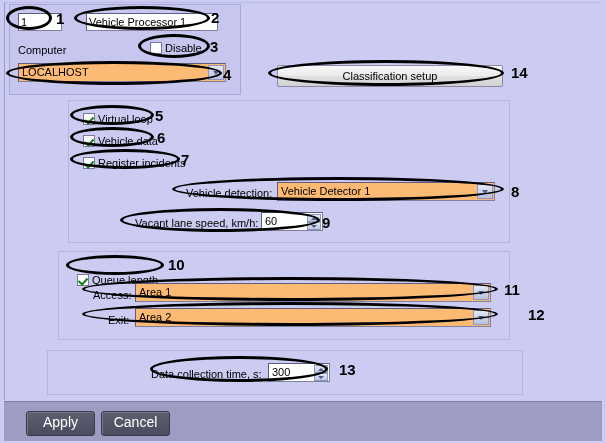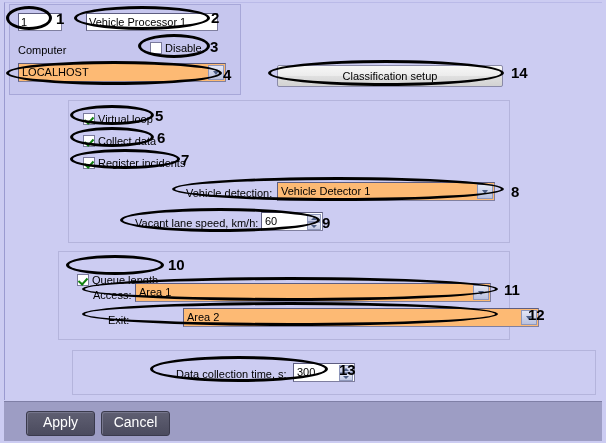--- a/index.html
+++ b/index.html
@@ -157,21 +157,21 @@
 
   
   .panel {
     position: absolute;
     border: 1px solid #b4b4dc;
     background: transparent;
     box-sizing: border-box;
   }
   #panel-detection { left: 63px; top: 97px; width: 442px; height: 143px; }
   #panel-queue     { left: 53px; top: 248px; width: 452px; height: 89px; }
-  #panel-collect   { left: 67px; top: 347px; width: 524px; height: 45px; }
+  #panel-collect   { left: 42px; top: 347px; width: 476px; height: 45px; }
 
   
   .flabel {
     position: absolute;
     font-size: 11px;
     line-height: 14px;
     color: #000;
     white-space: nowrap;
   }
 
@@ -279,21 +279,21 @@
 
     <div class="winbtn" id="classification-btn">Classification setup</div>
 
     <div class="panel" id="panel-detection">
 
       <div class="cb-row" style="left:14px; top:11px;">
         <span class="cb-box checked"></span><span class="cb-label">Virtual loop</span>
       </div>
 
       <div class="cb-row" style="left:14px; top:33px;">
-        <span class="cb-box checked"></span><span class="cb-label">Collect data</span>
+        <span class="cb-box checked"></span><span class="cb-label">Vehicle data</span>
       </div>
 
       <div class="cb-row" style="left:14px; top:55px;">
         <span class="cb-box checked"></span><span class="cb-label">Register incidents</span>
       </div>
 
       <div class="flabel" style="left:117px; top:85px;">Vehicle detection:</div>
 
       <div class="combo" style="left:208px; top:81px; width:218px;">
         <span>Vehicle Detector 1</span>
@@ -317,21 +317,21 @@
 
       <div class="flabel" style="left:34px; top:36px;">Access:</div>
 
       <div class="combo" style="left:76px; top:31px; width:356px;">
         <span>Area 1</span>
         <span class="arrow"></span>
       </div>
 
       <div class="flabel" style="left:49px; top:61px;">Exit:</div>
 
-      <div class="combo" style="left:76px; top:56px; width:356px;margin-left:48px;">
+      <div class="combo" style="left:76px; top:56px; width:356px;">
         <span>Area 2</span>
         <span class="arrow"></span>
       </div>
     </div>
 
     <div class="panel" id="panel-collect">
 
       <div class="flabel" style="left:103px; top:16px;">Data collection time, s:</div>
 
       <div class="spin" style="left:220px; top:12px; width:62px;">

